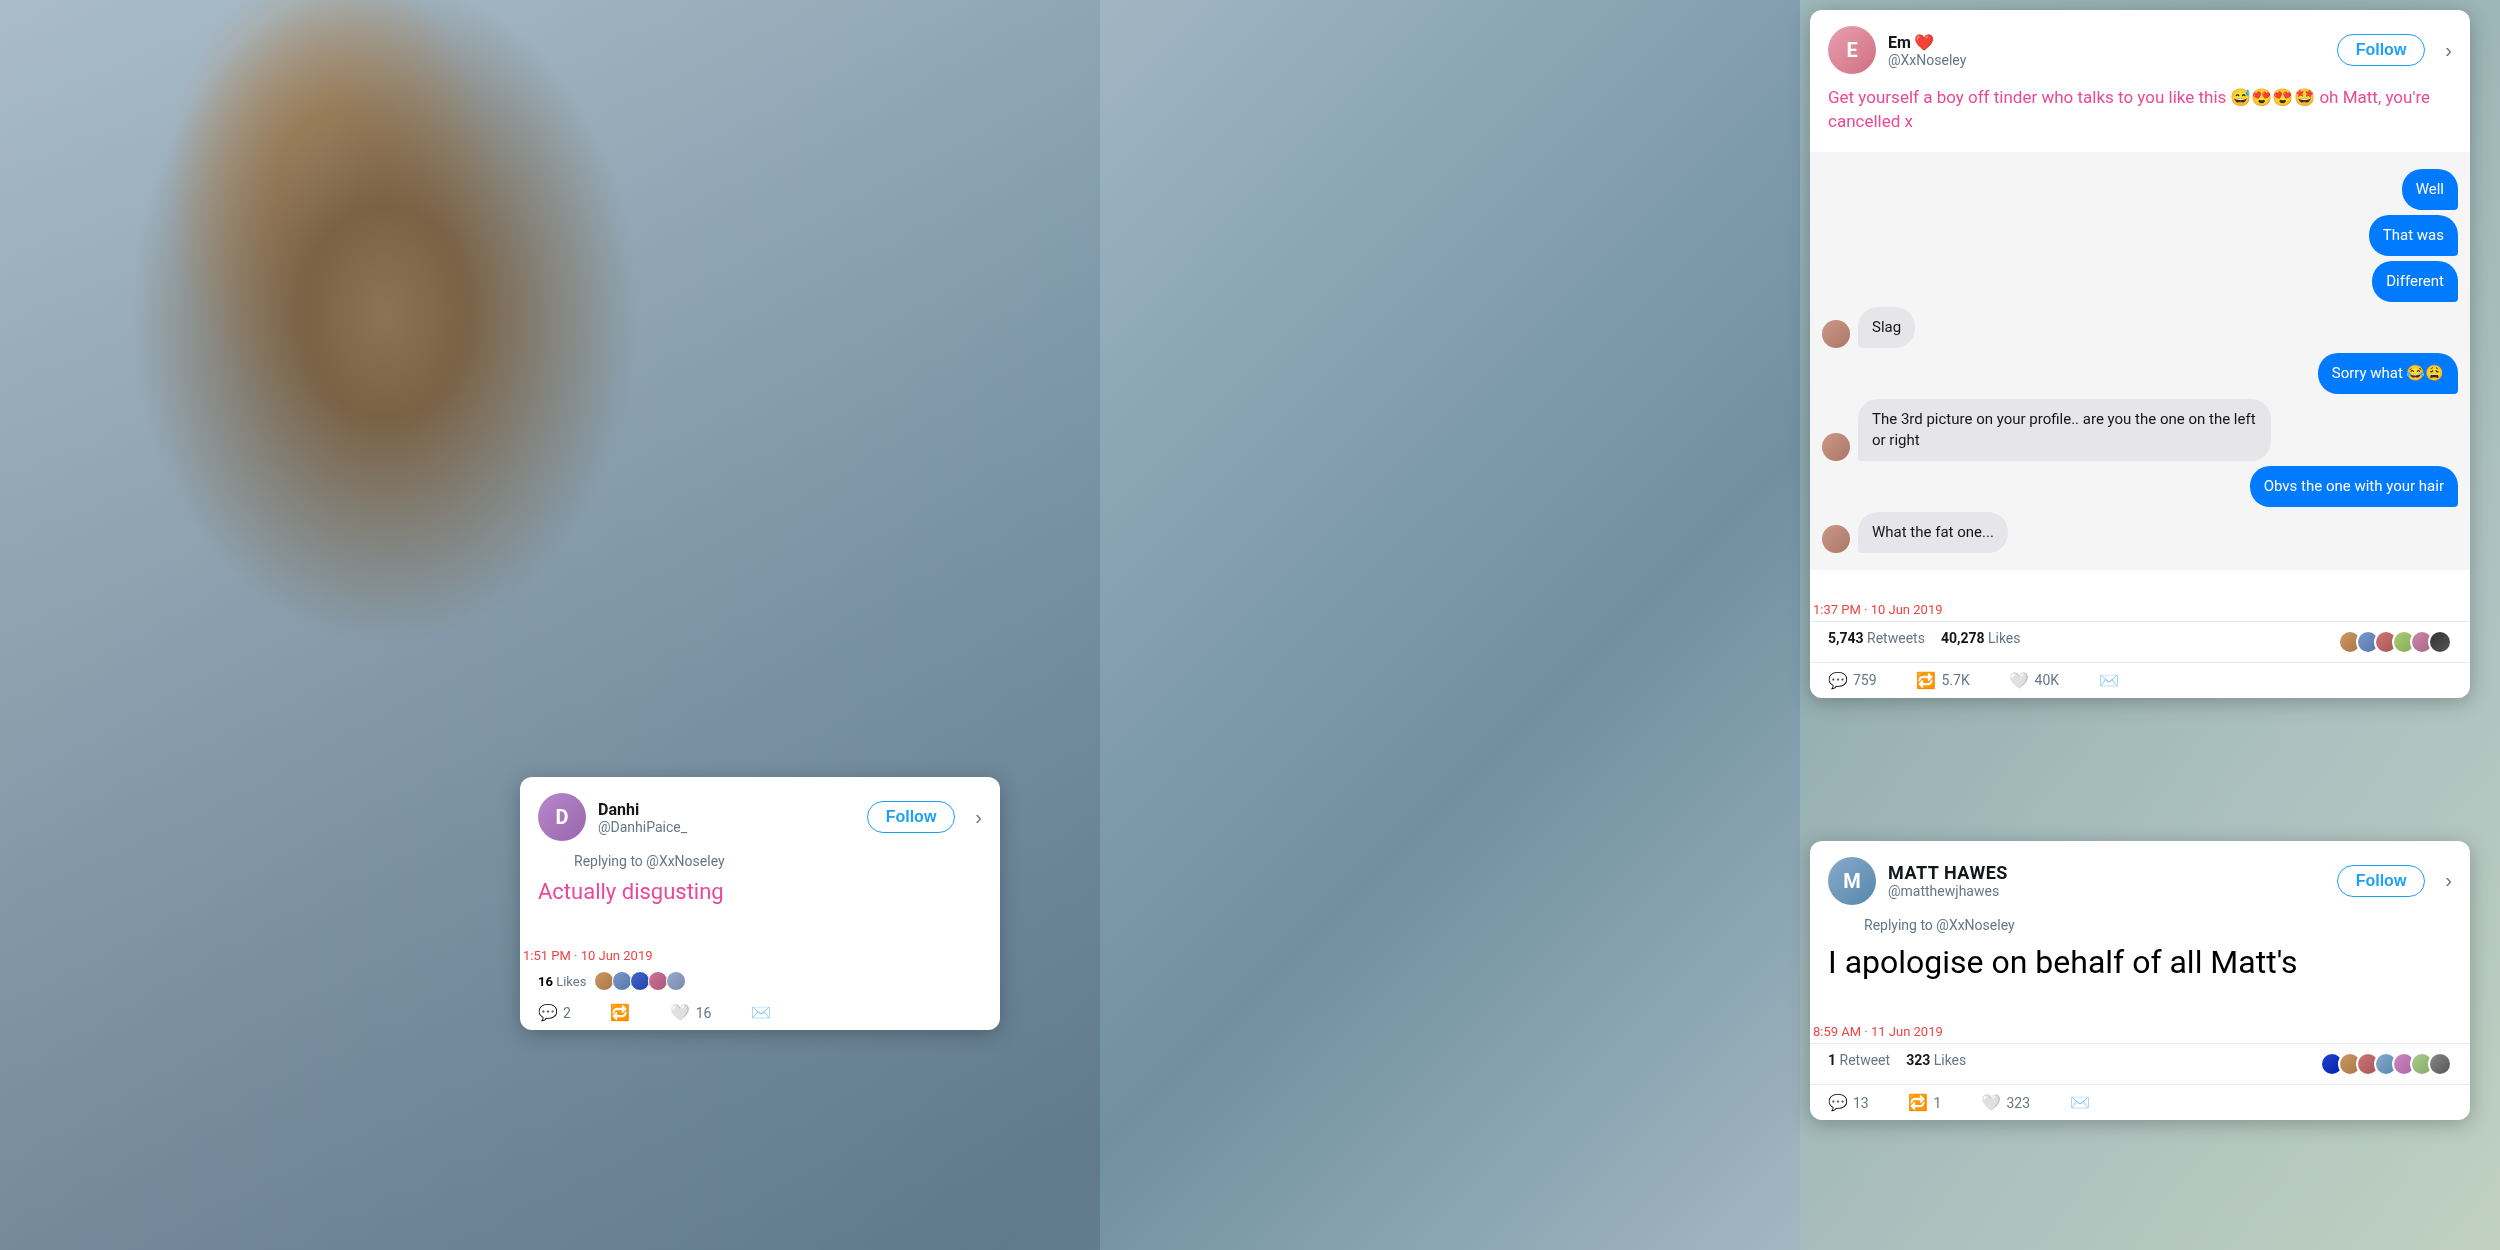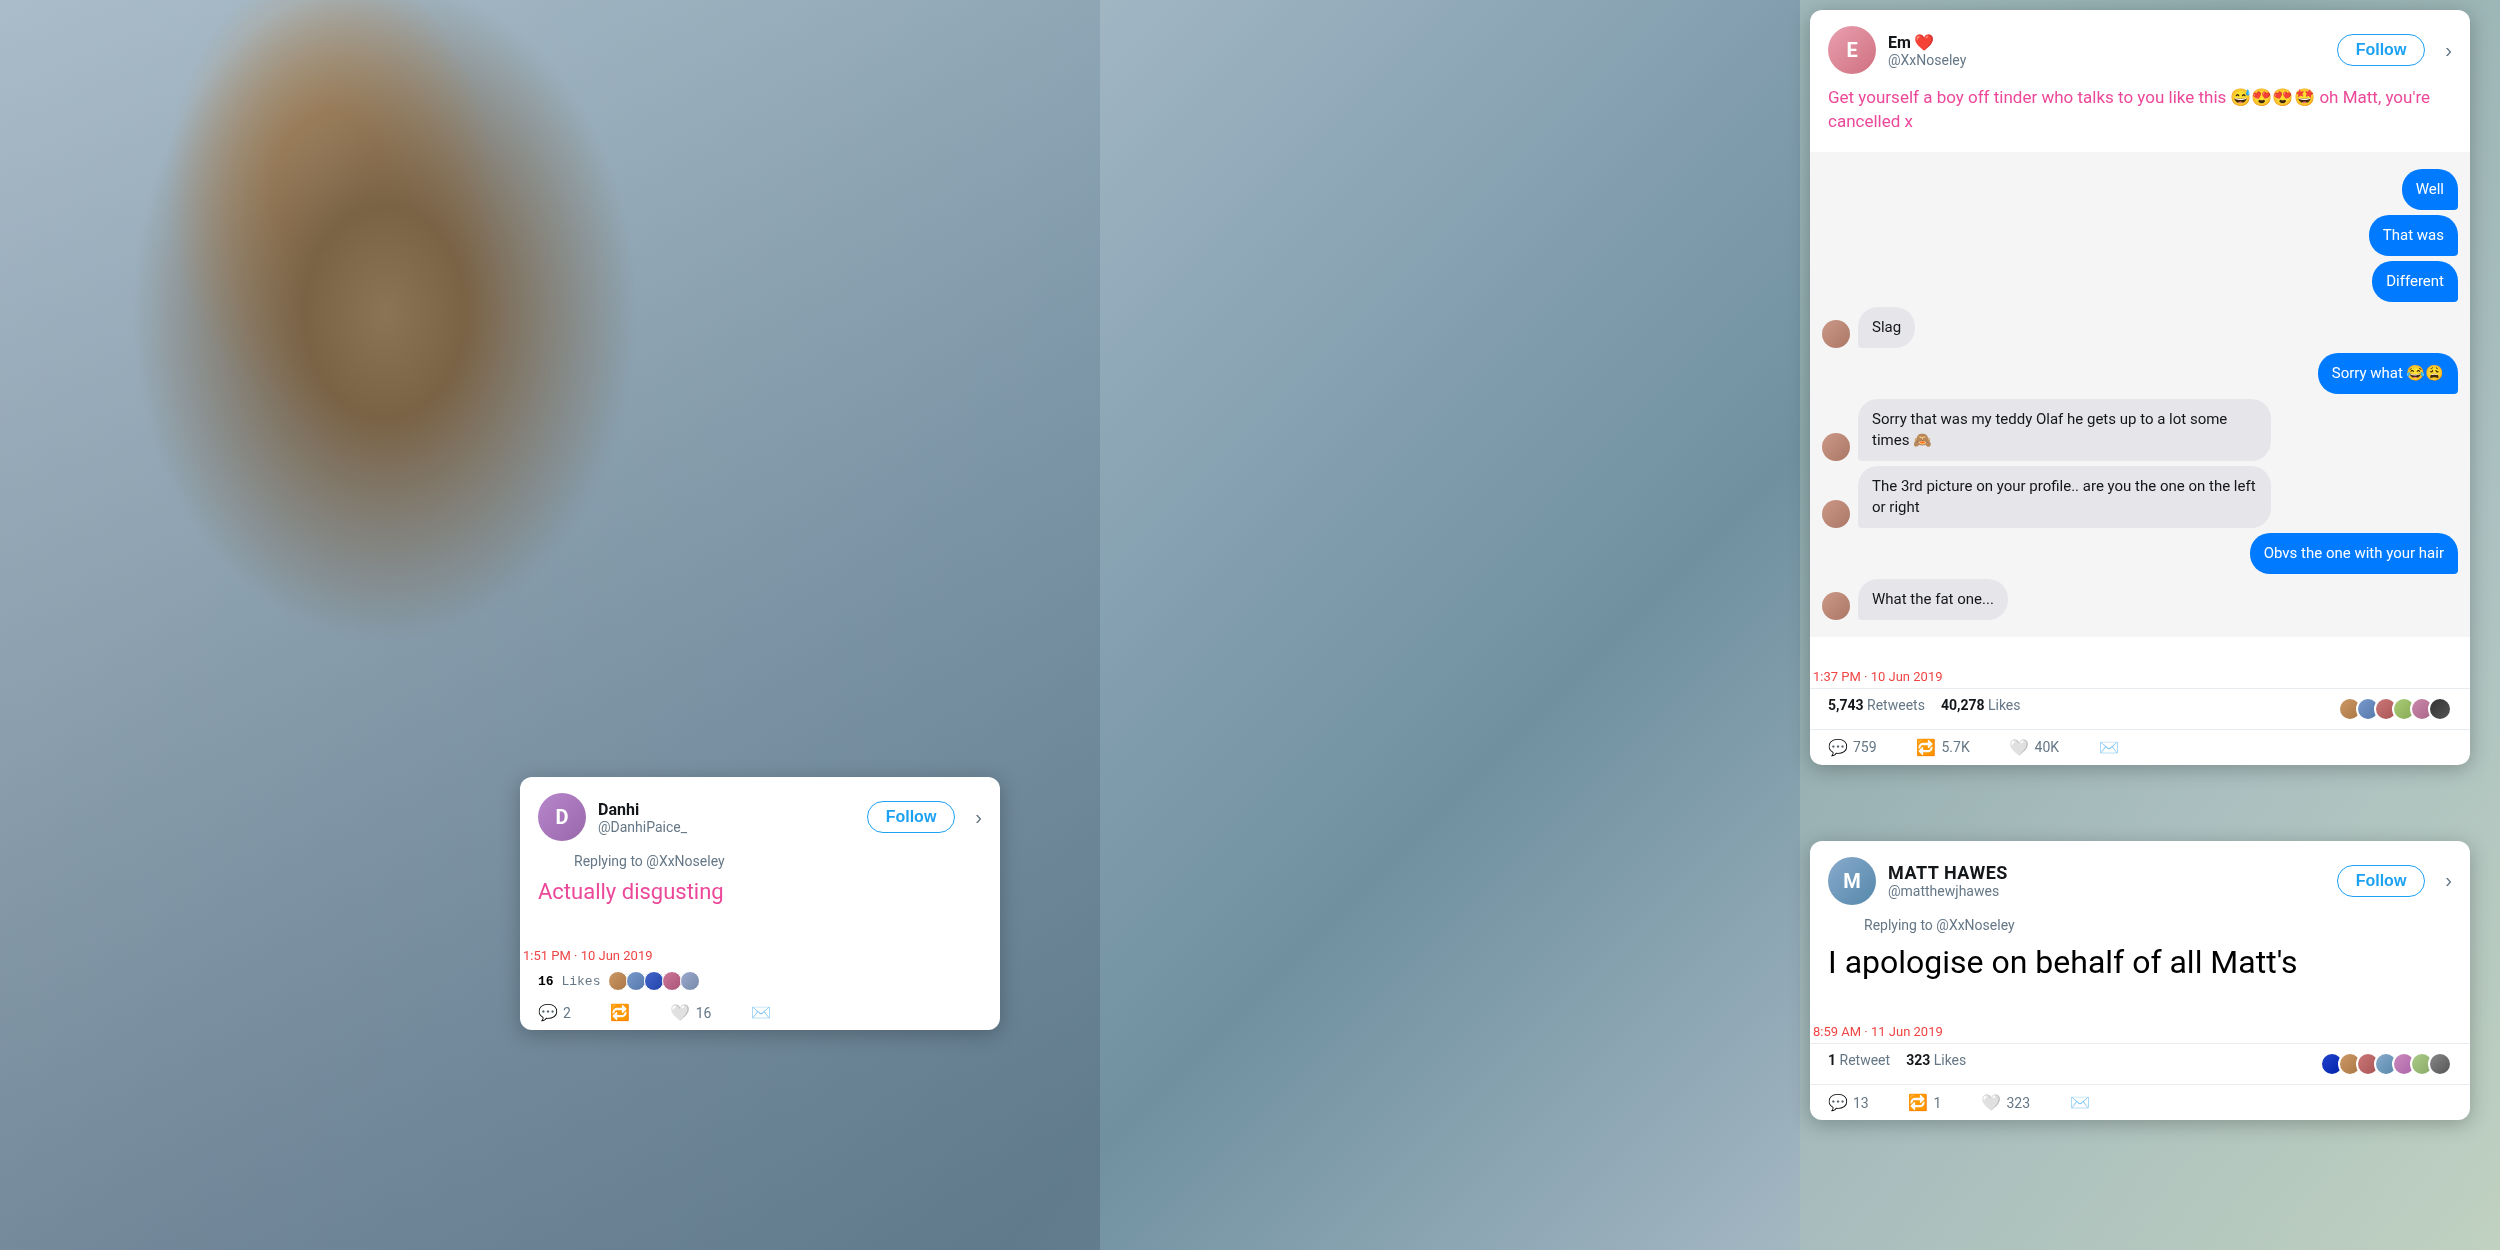--- a/index.html
+++ b/index.html
@@ -299,21 +299,20 @@
       border-radius: 50%;
       border: 1px solid white;
     }
 
     .likes-row {
       display: flex;
       align-items: center;
       gap: 8px;
       padding: 4px 18px;
       font-size: 13px;
-      font-family: Liberation Mono, monospace;
     }
 
     
     .window-bg {
       position: absolute;
       top: 0; right: 0;
       width: 700px;
       height: 1250px;
       background: linear-gradient(180deg, rgba(200,220,200,0.4) 0%, rgba(180,200,180,0.3) 100%);
       z-index: 0;
@@ -356,24 +355,20 @@
     </div>
     <div class="msg-row sent">
       <div class="msg-bubble sent">Different</div>
     </div>
     <div class="msg-row received">
       <div class="msg-avatar" style="background:linear-gradient(135deg,#cc9988,#aa7766)"></div>
       <div class="msg-bubble received">Slag</div>
     </div>
     <div class="msg-row sent">
       <div class="msg-bubble sent">Sorry what 😂😩</div>
-    </div>
-    <div class="msg-row received">
-      <div class="msg-avatar" style="background:linear-gradient(135deg,#cc9988,#aa7766)"></div>
-      <div class="msg-bubble received">Sorry that was my teddy Olaf he gets up to a lot some times 🙈</div>
     </div>
     <div class="msg-row received">
       <div class="msg-avatar" style="background:linear-gradient(135deg,#cc9988,#aa7766)"></div>
       <div class="msg-bubble received">The 3rd picture on your profile.. are you the one on the left or right</div>
     </div>
     <div class="msg-row sent">
       <div class="msg-bubble sent">Obvs the one with your hair</div>
     </div>
     <div class="msg-row received">
       <div class="msg-avatar" style="background:linear-gradient(135deg,#cc9988,#aa7766)"></div>

